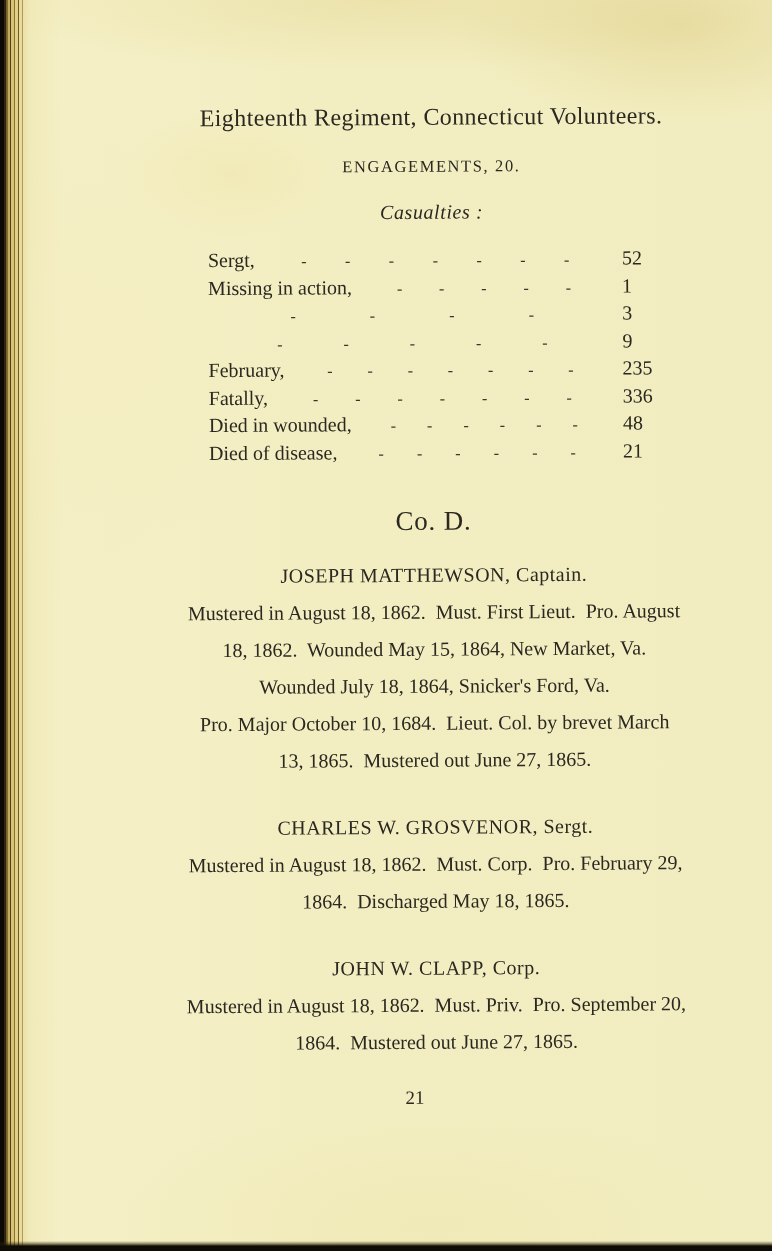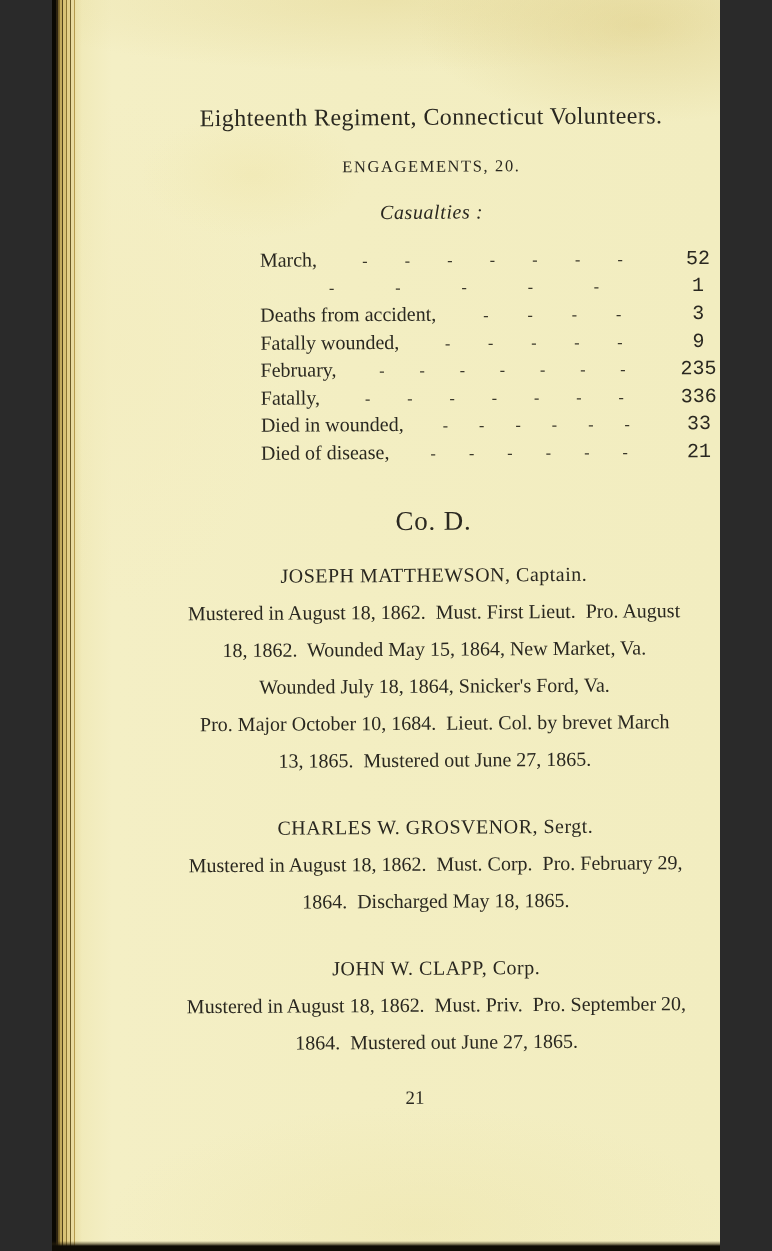--- a/index.html
+++ b/index.html
@@ -1,18 +1,18 @@
 <!DOCTYPE html>
 <html><head>
 <meta charset="utf-8">
 <style>
   html, body { margin: 0; padding: 0; background: #2a2a2a; }
   .page {
     position: relative;
-    width: 668px;
+    width: 772px;
     height: 1251px;
     margin: 0 auto;
     overflow: hidden;
     background:
       radial-gradient(ellipse 320px 140px at 88% 2%, rgba(216,196,118,0.40), rgba(216,196,118,0) 70%),
       radial-gradient(ellipse 500px 90px at 50% 0%, rgba(222,205,130,0.35), rgba(222,205,130,0) 80%),
       radial-gradient(ellipse 220px 340px at 10% 28%, rgba(243,236,190,0.55), rgba(243,236,190,0) 75%),
       radial-gradient(ellipse 160px 90px at 30% 14%, rgba(236,222,150,0.25), rgba(236,222,150,0) 70%),
       radial-gradient(ellipse 420px 160px at 55% 98%, rgba(234,224,160,0.30), rgba(234,224,160,0) 75%),
       linear-gradient(90deg, #ede5ae 0px, #f4efc5 60px, #f3eec2 300px, #f2edc0 100%);
@@ -81,21 +81,21 @@
   }
   .c-label { white-space: pre; }
   .leader {
     flex: 1;
     display: flex;
     justify-content: space-evenly;
     align-items: baseline;
     margin: 0 14px 0 8px;
   }
   .dash { font-size: 16px; color: #3a372a; }
-  .c-value { width: 48px; text-align: center; font-family: Liberation Mono, monospace; }
+  .c-value { width: 48px; text-align: left; }
   .co-heading {
     margin-top: 40px;
     text-align: center;
     font-size: 27px;
     letter-spacing: 0.8px;
     white-space: pre;
   }
   .soldier-entry { margin-top: 30px; line-height: 37px; text-align: center; }
   .soldier-entry:first-of-type { margin-top: 20px; }
   .entries .soldier-entry + .soldier-entry { margin-top: 30px; }
@@ -123,54 +123,53 @@
   <div class="binding"></div>
   <div class="bottom-edge"></div>
 
   <div class="content">
     <div class="title">Eighteenth Regiment, Connecticut Volunteers.</div>
     <div class="engagements">ENGAGEMENTS, 20.</div>
     <div class="casualties-heading">Casualties :</div>
 
     <div class="casualties-list" id="casualties-list">
         <div class="casualty-row">
-          <span class="c-label">March,</span>
+          <span class="c-label">Sergt,</span>
           <span class="leader">
             <span class="dash">-</span>
             <span class="dash">-</span>
             <span class="dash">-</span>
             <span class="dash">-</span>
             <span class="dash">-</span>
             <span class="dash">-</span>
             <span class="dash">-</span>
           </span>
           <span class="c-value">52</span>
         </div>
         <div class="casualty-row">
+          <span class="c-label">Missing in action,</span>
           <span class="leader">
             <span class="dash">-</span>
             <span class="dash">-</span>
             <span class="dash">-</span>
             <span class="dash">-</span>
             <span class="dash">-</span>
           </span>
           <span class="c-value">1</span>
         </div>
         <div class="casualty-row">
-          <span class="c-label">Deaths from accident,</span>
           <span class="leader">
             <span class="dash">-</span>
             <span class="dash">-</span>
             <span class="dash">-</span>
             <span class="dash">-</span>
           </span>
           <span class="c-value">3</span>
         </div>
         <div class="casualty-row">
-          <span class="c-label">Fatally wounded,</span>
           <span class="leader">
             <span class="dash">-</span>
             <span class="dash">-</span>
             <span class="dash">-</span>
             <span class="dash">-</span>
             <span class="dash">-</span>
           </span>
           <span class="c-value">9</span>
         </div>
         <div class="casualty-row">
@@ -202,21 +201,21 @@
         <div class="casualty-row">
           <span class="c-label">Died in wounded,</span>
           <span class="leader">
             <span class="dash">-</span>
             <span class="dash">-</span>
             <span class="dash">-</span>
             <span class="dash">-</span>
             <span class="dash">-</span>
             <span class="dash">-</span>
           </span>
-          <span class="c-value">33</span>
+          <span class="c-value">48</span>
         </div>
         <div class="casualty-row">
           <span class="c-label">Died of disease,</span>
           <span class="leader">
             <span class="dash">-</span>
             <span class="dash">-</span>
             <span class="dash">-</span>
             <span class="dash">-</span>
             <span class="dash">-</span>
             <span class="dash">-</span>

